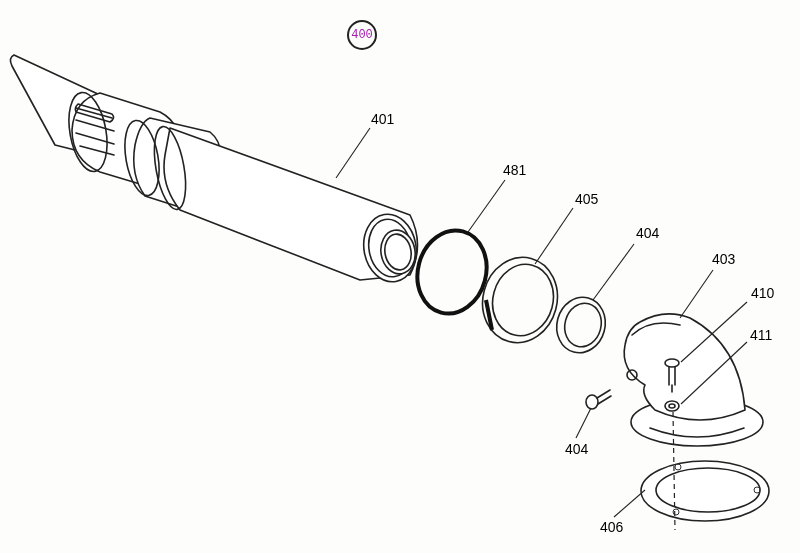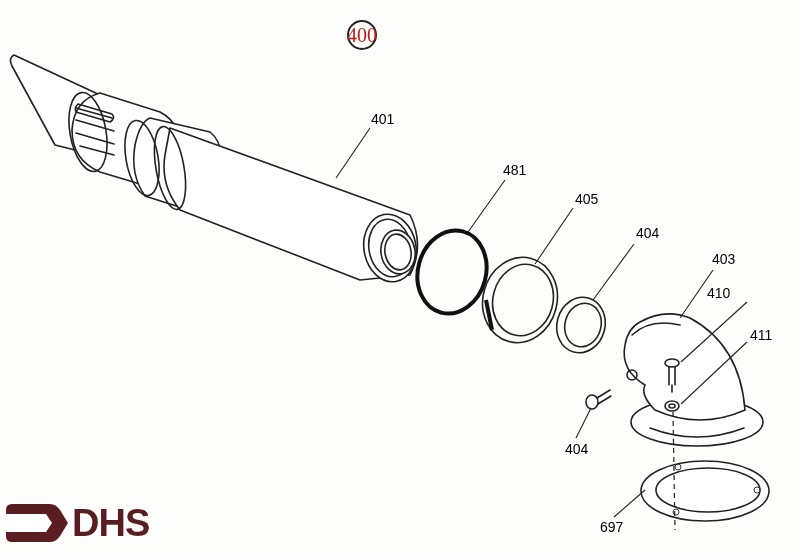--- a/index.html
+++ b/index.html
@@ -4,21 +4,21 @@
 <style>
   html, body { margin:0; padding:0; background:#ffffff; }
   #stage { position:relative; width:800px; height:553px; overflow:hidden; background:#fdfdfb; }
   svg#drawing { position:absolute; left:0; top:0; width:800px; height:553px; }
   .ln { fill:none; stroke:#222; stroke-width:1.6; stroke-linejoin:round; stroke-linecap:round; }
   .thin { fill:none; stroke:#333; stroke-width:1; }
   .fillw { fill:#ffffff; stroke:#222; stroke-width:1.6; stroke-linejoin:round; }
   .leader { stroke:#222; stroke-width:1.1; fill:none; }
   .lbl { position:absolute; font-family:"Liberation Sans", sans-serif; font-size:14px; color:#000000; line-height:1; white-space:nowrap; }
   .circlbl { position:absolute; width:30px; height:30px; border:2px solid #222; border-radius:50%; box-sizing:border-box;
-             font-family:Liberation Serif, serif; font-size:20px; color:#b91c1c; display:flex; align-items:center; justify-content:center; }
+             font-family:Liberation Mono, monospace; font-size:12px; color:#a21caf; display:flex; align-items:center; justify-content:center; }
   .logo { position:absolute; left:6px; top:502px; width:160px; height:42px; }
   .logo-text { position:absolute; left:66px; top:0px; font-family:"Liberation Sans", sans-serif; font-weight:bold; font-size:38px; color:#5a1e22; letter-spacing:-1px; line-height:42px; }
 </style>
 </head>
 <body>
 
 <div id="stage">
   <svg id="drawing" viewBox="0 0 800 553">
 
     <g>
@@ -100,25 +100,18 @@
       <line class="leader" x1="614" y1="517" x2="645" y2="490"></line>
     </g>
   </svg>
 
   <div class="circlbl" style="left:347px;top:20px;">400</div>
   <div class="lbl" style="left:371px;top:112px;">401</div>
   <div class="lbl" style="left:503px;top:163px;">481</div>
   <div class="lbl" style="left:575px;top:192px;">405</div>
   <div class="lbl" style="left:636px;top:226px;">404</div>
   <div class="lbl" style="left:712px;top:252px;text-align:center;">403</div>
-  <div class="lbl" style="left:707px;top:286px;">410</div>
+  <div class="lbl" style="left:751px;top:286px;">410</div>
   <div class="lbl" style="left:750px;top:328px;">411</div>
   <div class="lbl" style="left:565px;top:442px;">404</div>
-  <div class="lbl" style="left:600px;top:520px;">697</div>
+  <div class="lbl" style="left:600px;top:520px;">406</div>
 
-  <div class="logo">
-    <svg width="64" height="42" viewBox="0 0 64 42">
-      <path d="M6,2 L44,2 Q50,2 54,8 L62,21 L54,34 Q50,40 44,40 L6,40 Q0,40 0,34 L0,30 L40,30 L46,21 L40,12 L0,12 L0,8 Q0,2 6,2 Z" fill="#5a1e22"></path>
-      <path d="M0,16 L34,16 L38,21 L34,26 L0,26 Z" fill="#ffffff"></path>
-    </svg>
-    <div class="logo-text">DHS</div>
-  </div>
 </div>
 
 </body></html>

